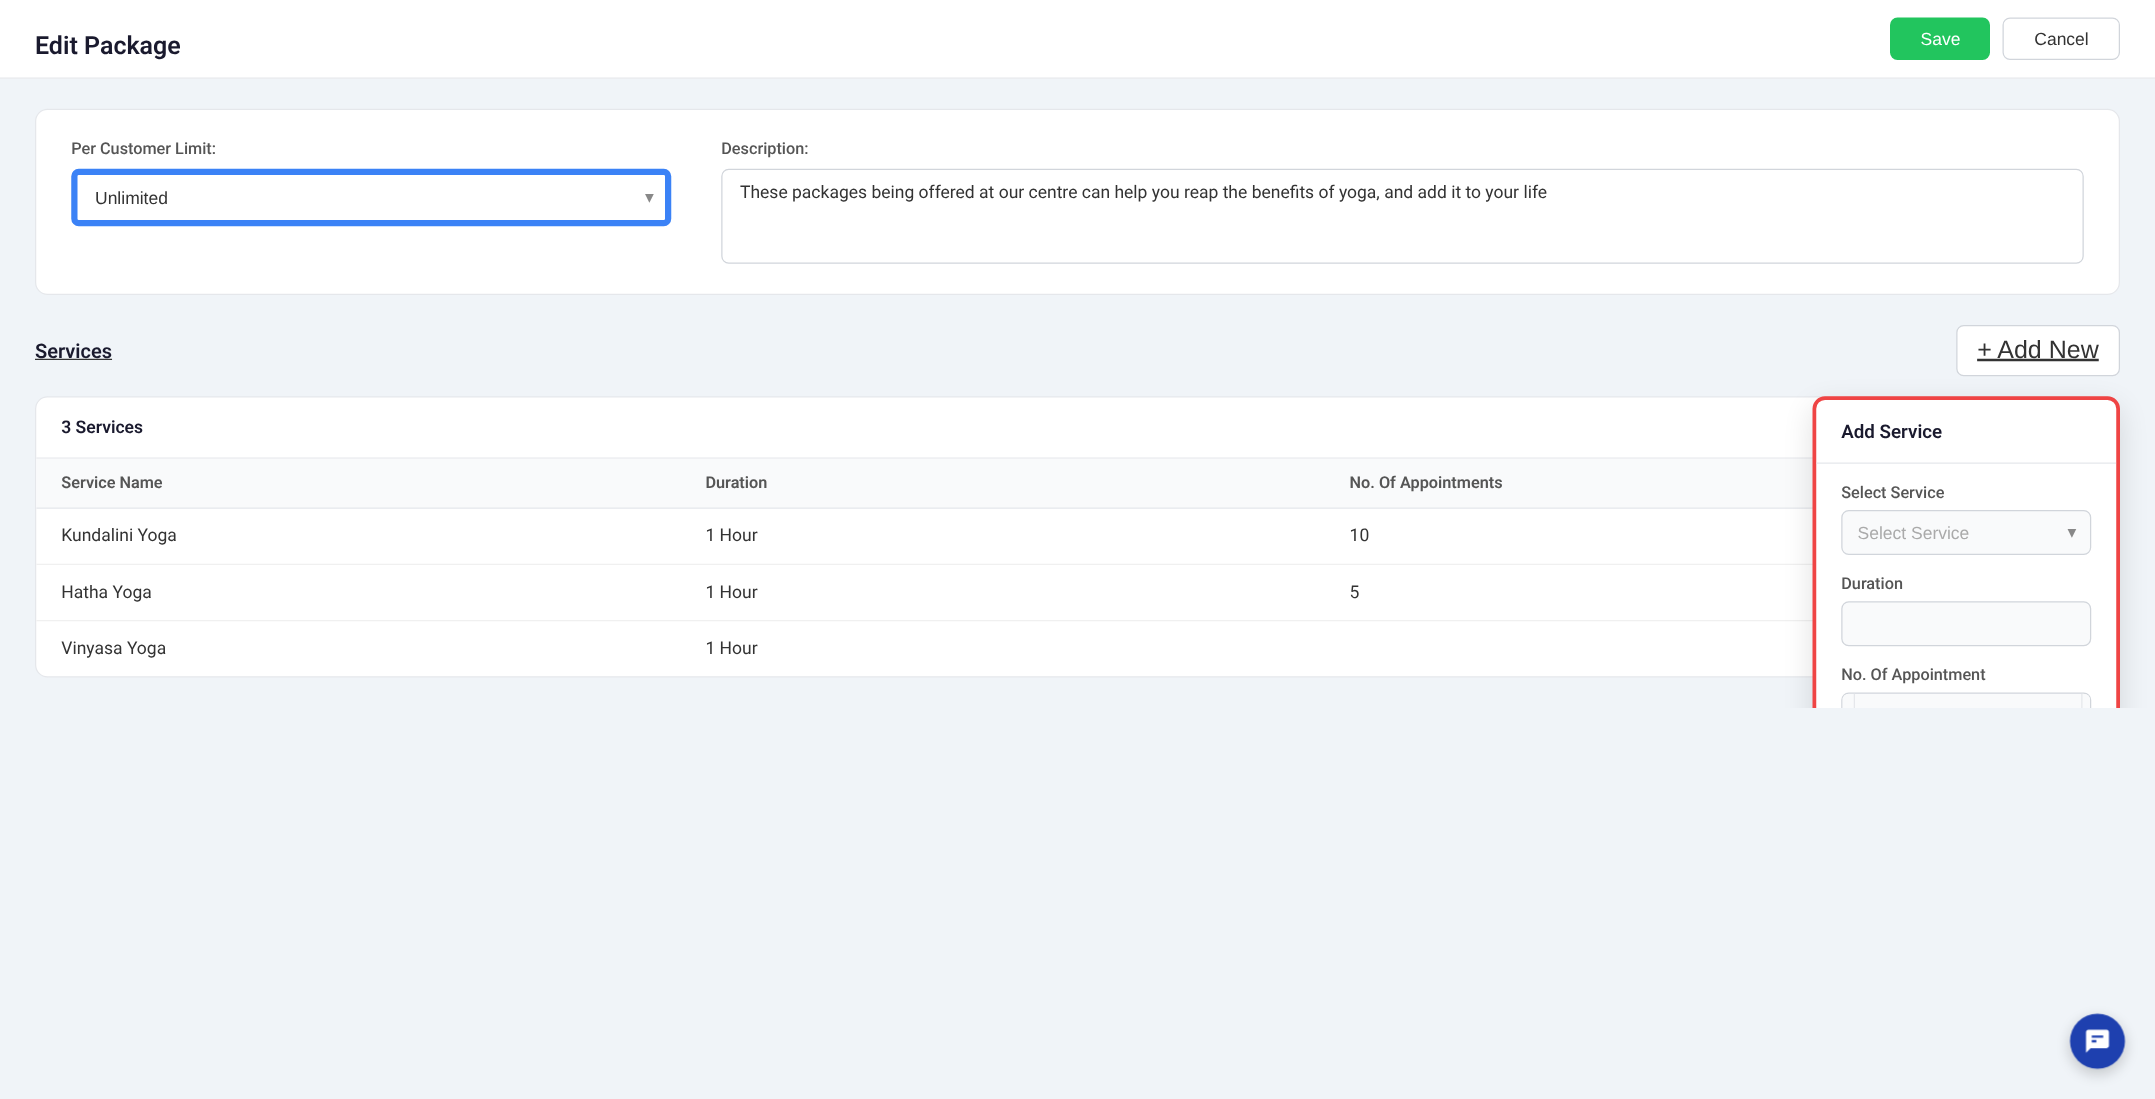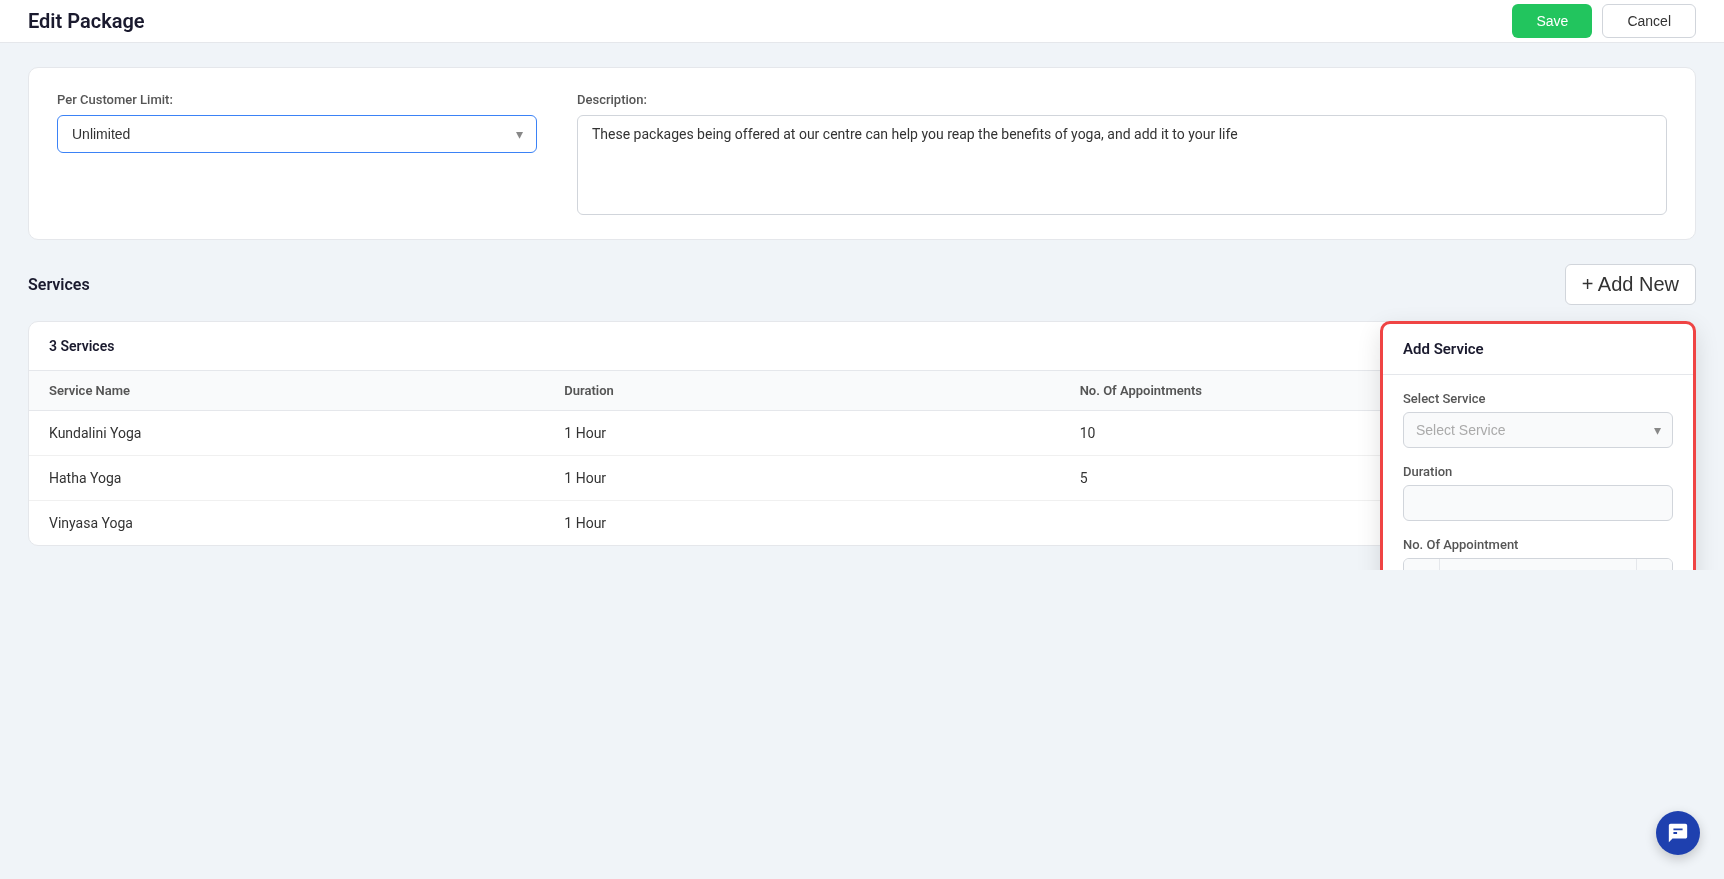--- a/index.html
+++ b/index.html
@@ -6,23 +6,23 @@
     body {
       font-family: -apple-system, BlinkMacSystemFont, 'Segoe UI', Roboto, sans-serif;
       background: #f0f4f8;
       color: #333;
       font-size: 14px;
     }
 
     
     .header {
       background: #fff;
-      padding: 4px 28px;
-      display: flex;
-      align-items: center;
+      padding: 14px 28px;
+      display: flex;
+      align-items: flex-end;
       justify-content: space-between;
       border-bottom: 1px solid #e5e7eb;
       position: sticky;
       top: 0;
       z-index: 10;
     }
     .header-title {
       font-size: 20px;
       font-weight: 600;
       color: #1a1a2e;
@@ -81,21 +81,21 @@
     }
     .form-group-right {
       flex: 1;
     }
     .form-label {
       font-size: 13px;
       font-weight: 500;
       color: #555;
     }
     .form-select {
-      border: 1px solid #3b82f6;
+      border: 5px solid #3b82f6;
       border-radius: 6px;
       padding: 10px 14px;
       font-size: 14px;
       color: #333;
       background: #fff;
       appearance: none;
       -webkit-appearance: none;
       width: 100%;
       cursor: pointer;
       position: relative;
@@ -113,30 +113,31 @@
       pointer-events: none;
     }
     .form-textarea {
       border: 1px solid #d1d5db;
       border-radius: 6px;
       padding: 10px 14px;
       font-size: 14px;
       color: #333;
       resize: none;
       width: 100%;
-      height: 100px;
+      height: 76px;
       font-family: inherit;
     }
 
     
     .services-header {
       display: flex;
       align-items: center;
       justify-content: space-between;
       margin-bottom: 16px;
+      text-decoration: underline;
     }
     .services-title {
       font-size: 16px;
       font-weight: 600;
       color: #1a1a2e;
     }
     .btn-add-new {
       background: #fff;
       border: 1px solid #d1d5db;
       border-radius: 6px;
@@ -196,21 +197,21 @@
     
     .content-area {
       position: relative;
     }
 
     
     .add-service-panel {
       position: absolute;
       top: 0;
       right: 0;
-      width: 316px;
+      width: 246px;
       background: #fff;
       border-radius: 10px;
       border: 3px solid #ef4444;
       box-shadow: 0 8px 24px rgba(0,0,0,0.12);
       z-index: 20;
       overflow: hidden;
     }
     .panel-header {
       padding: 16px 20px;
       border-bottom: 1px solid #e5e7eb;

